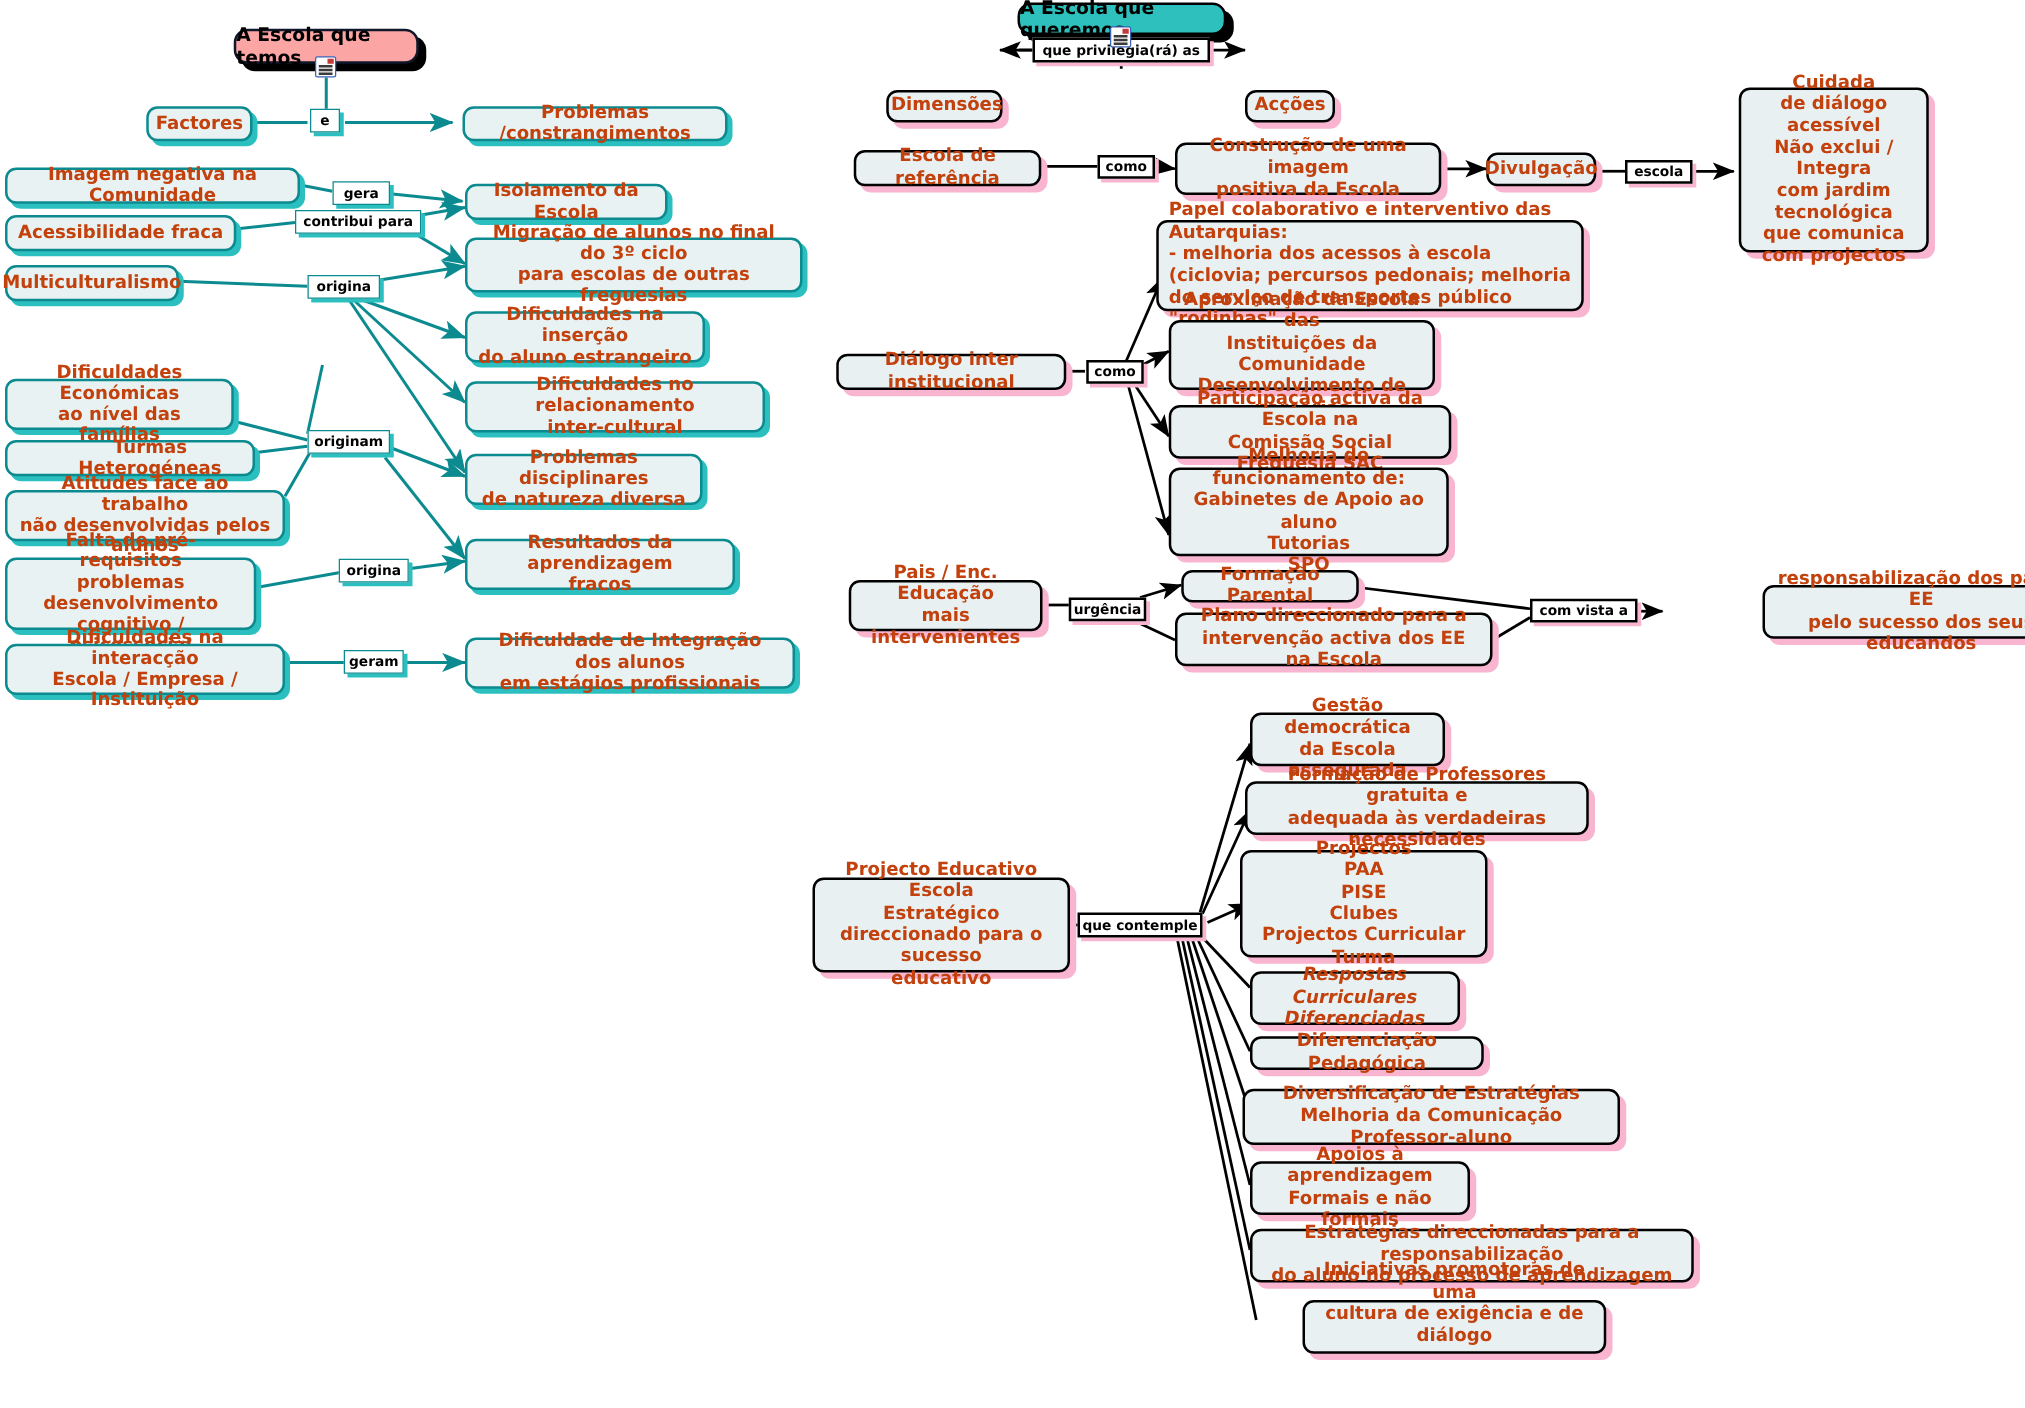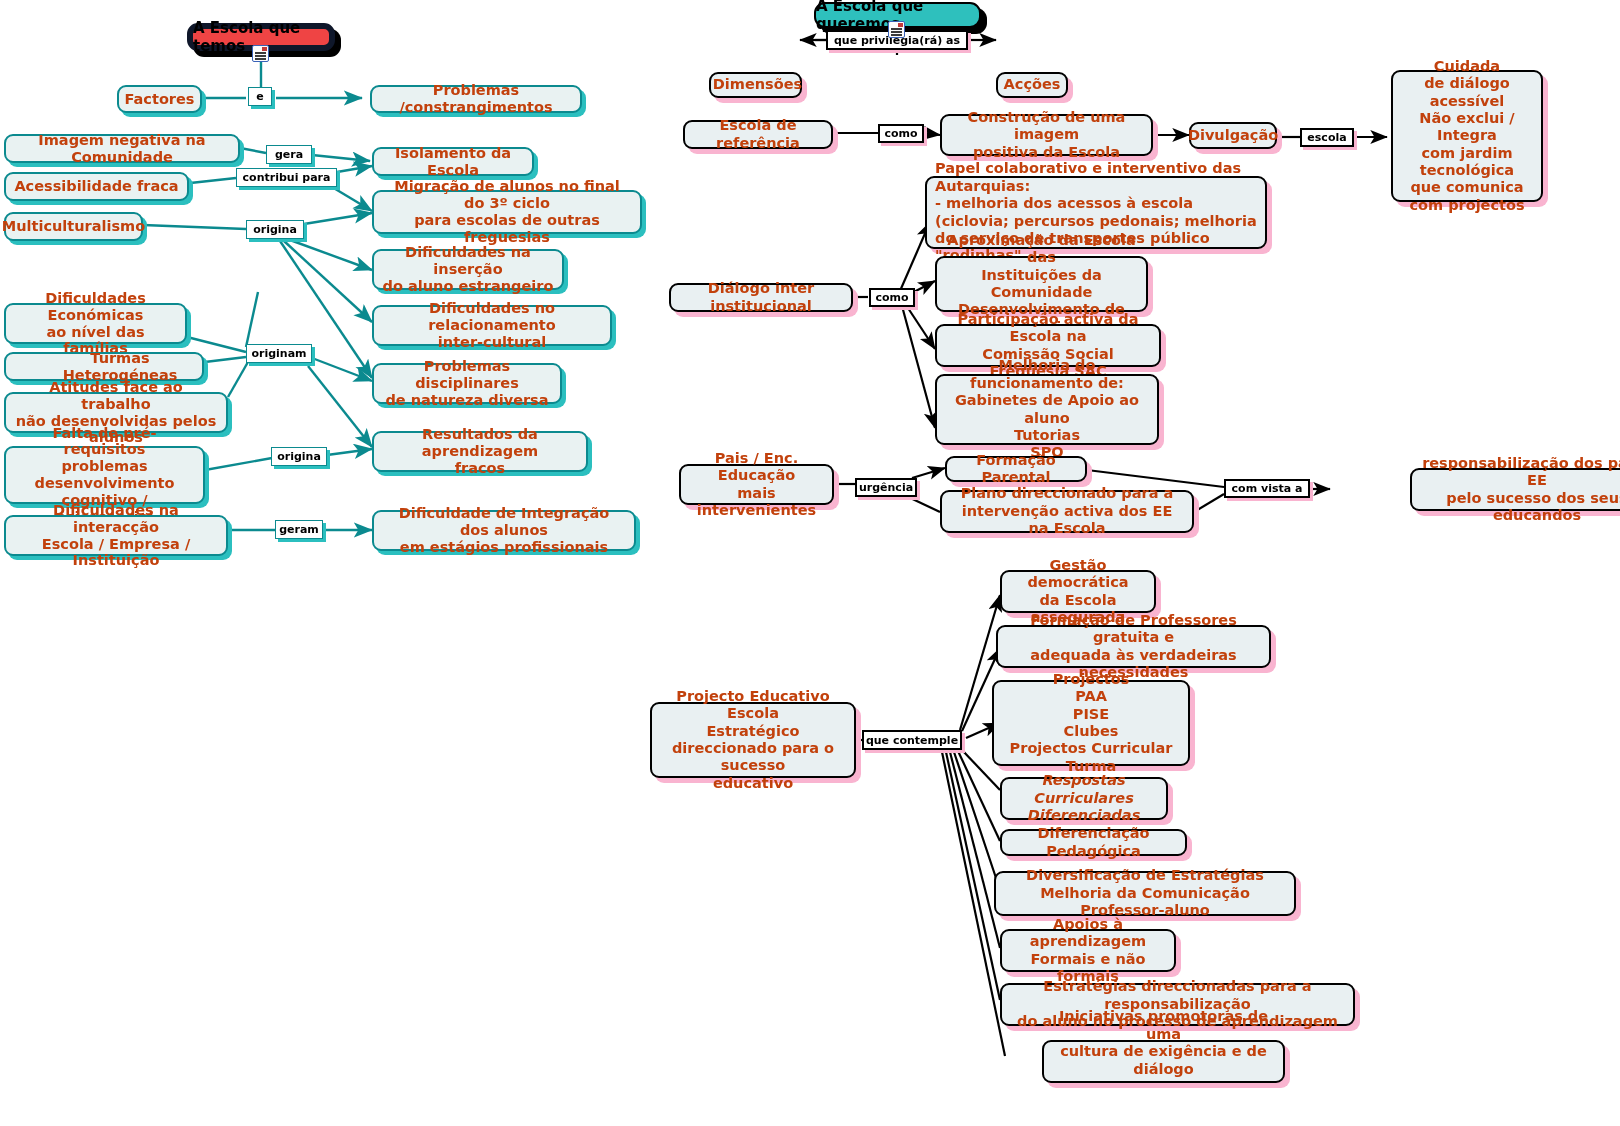--- a/index.html
+++ b/index.html
@@ -44,22 +44,22 @@
 
   
   .root{
     position:absolute;z-index:6;
     display:flex;align-items:center;justify-content:center;
     font-weight:bold;font-size:15px;color:#000;
     border-radius:11px;
     box-sizing:border-box;
   }
   .root-green{
-    background:#ef4444;
-    border:6px solid #0f172a;
+    background:#fca5a5;
+    border:2px solid #0f172a;
     box-shadow:6px 6px 0 0 #000000;
   }
   .root-teal{
     background:#2ec0bd;
     border:2px solid #000000;
     box-shadow:6px 6px 0 0 #000000;
   }
 
   
   .lbl{

